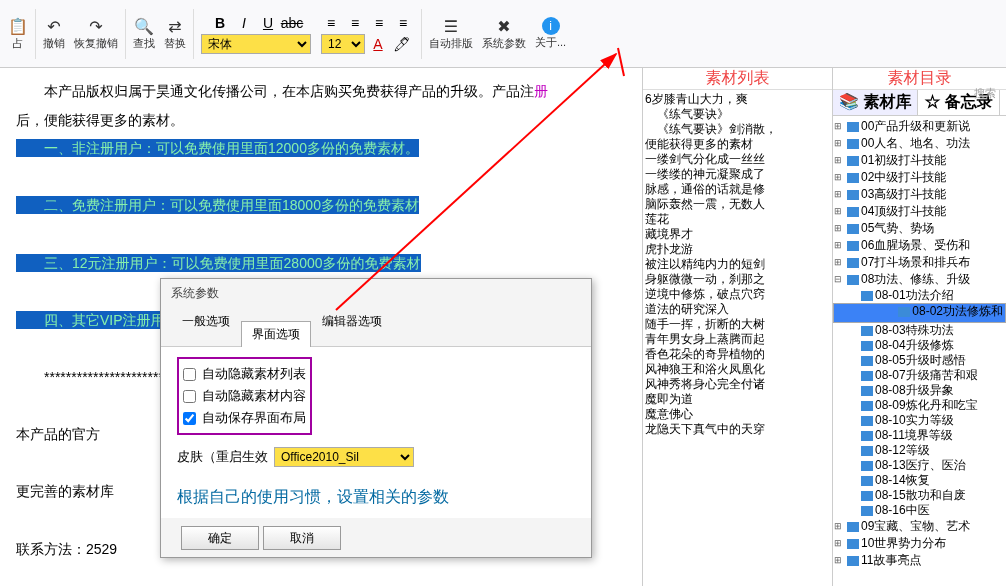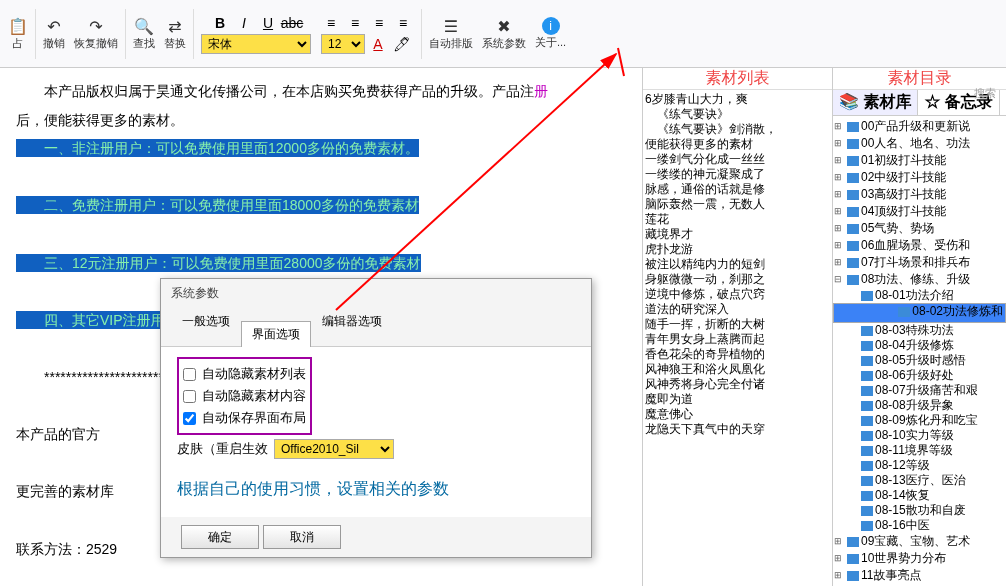--- a/index.html
+++ b/index.html
@@ -178,21 +178,20 @@
           <div class="tree-item"><span class="fld"></span><span>04顶级打斗技能</span></div>
           <div class="tree-item"><span class="fld"></span><span>05气势、势场</span></div>
           <div class="tree-item"><span class="fld"></span><span>06血腥场景、受伤和</span></div>
           <div class="tree-item"><span class="fld"></span><span>07打斗场景和排兵布</span></div>
           <div class="tree-item open"><span class="fld"></span><span>08功法、修练、升级</span></div>
           <div class="tree-sub"><span class="fld"></span><span>08-01功法介绍</span></div>
           <div class="tree-sub sel"><span class="fld"></span><span>08-02功法修炼和</span></div>
           <div class="tree-sub"><span class="fld"></span><span>08-03特殊功法</span></div>
           <div class="tree-sub"><span class="fld"></span><span>08-04升级修炼</span></div>
           <div class="tree-sub"><span class="fld"></span><span>08-05升级时感悟</span></div>
-          <div class="tree-sub"><span class="fld"></span><span>08-06升级好处</span></div>
           <div class="tree-sub"><span class="fld"></span><span>08-07升级痛苦和艰</span></div>
           <div class="tree-sub"><span class="fld"></span><span>08-08升级异象</span></div>
           <div class="tree-sub"><span class="fld"></span><span>08-09炼化丹和吃宝</span></div>
           <div class="tree-sub"><span class="fld"></span><span>08-10实力等级</span></div>
           <div class="tree-sub"><span class="fld"></span><span>08-11境界等级</span></div>
           <div class="tree-sub"><span class="fld"></span><span>08-12等级</span></div>
           <div class="tree-sub"><span class="fld"></span><span>08-13医疗、医治</span></div>
           <div class="tree-sub"><span class="fld"></span><span>08-14恢复</span></div>
           <div class="tree-sub"><span class="fld"></span><span>08-15散功和自废</span></div>
           <div class="tree-sub"><span class="fld"></span><span>08-16中医</span></div>
@@ -221,23 +220,23 @@
         </div>
       <div class="chk-row">
           <input type="checkbox" class="chk" style="">
           <span>自动隐藏素材内容</span>
         </div>
       <div class="chk-row">
           <input type="checkbox" class="chk" checked="" style="">
           <span>自动保存界面布局</span>
         </div>
     </div>
-    <div class="chk-row" style="margin-top:4px">
+    <div class="chk-row" style="margin-top:12px">
       <span>皮肤（重启生效</span>
-      <select class="sel" style="width:120px"><option>Office2010_Sil</option></select>
+      <select class="sel" style="width:140px"><option>Office2010_Sil</option></select>
     </div>
     <div class="dlg-note">根据自己的使用习惯，设置相关的参数</div>
   </div>
   <div class="dlg-foot">
     <button class="dlg-btn">确定</button>
     <button class="dlg-btn">取消</button>
   </div>
 </div>
 
 <svg class="arrow-svg" width="1006" height="586">

